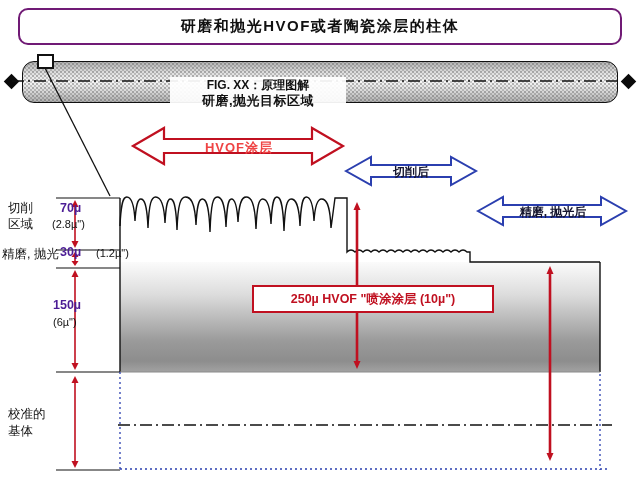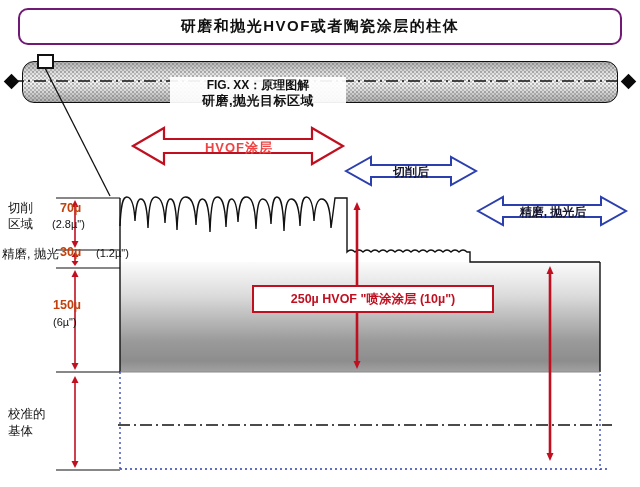--- a/index.html
+++ b/index.html
@@ -33,21 +33,21 @@
   .total-box{left:252px;top:285px;width:238px;height:24px;border:2px solid #c01020;background:#fff;
              display:flex;align-items:center;justify-content:center;font-weight:bold;font-size:12.5px;
              color:#c01020;white-space:nowrap;}
 
   .llabel{font-size:12.5px;line-height:16px;color:#111;}
   .lab-cutzone{left:8px;top:200px;text-align:center;}
   .lab-finepolish{left:2px;top:246px;}
   .lab-final{left:10px;top:280px;line-height:16.5px;}
   .lab-substrate{left:8px;top:406px;line-height:17px;}
 
-  .dimval{font-weight:bold;font-size:12.5px;color:#c2410c;}
+  .dimval{font-weight:bold;font-size:12.5px;color:#4c1d95;}
   .dimalt{font-size:11px;color:#111;}
   .v70{left:60px;top:201px;}  .a70{left:52px;top:218px;}
   .v30{left:60px;top:245px;}  .a30{left:96px;top:247px;}
   .v150{left:53px;top:298px;} .a150{left:53px;top:316px;}
 </style>
 </head>
 <body>
 
 <div class="stage">
 

